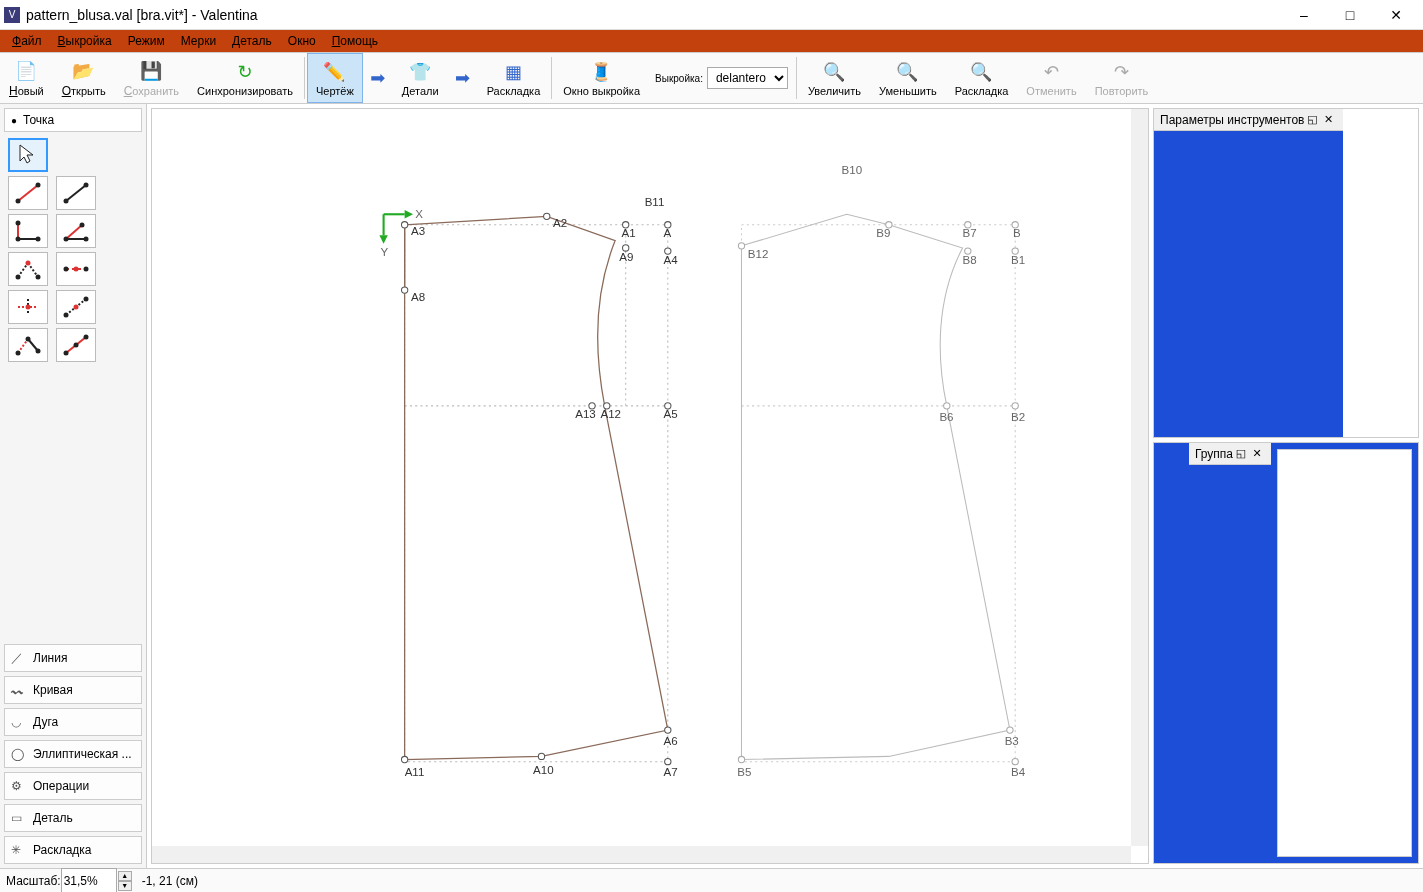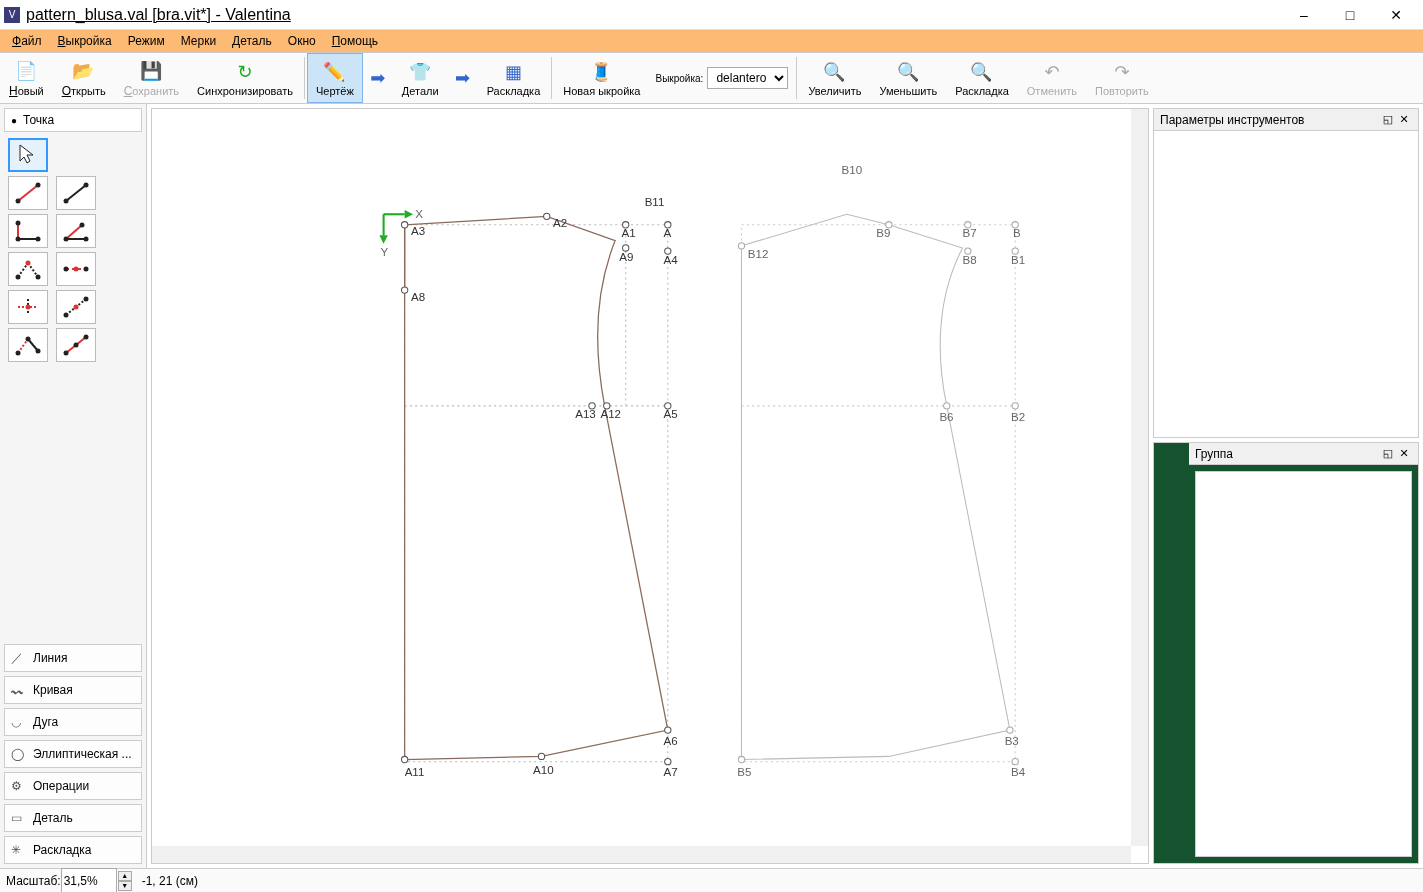--- a/index.html
+++ b/index.html
@@ -1,26 +1,26 @@
 <!DOCTYPE html>
 <html><head>
 <meta charset="utf-8">
 <style>
 * { box-sizing: border-box; margin: 0; padding: 0; font-family: "Segoe UI", Tahoma, sans-serif; font-size: 12px; }
 body { background: #fff; color: #000; width: 1423px; height: 892px; overflow: hidden; display: flex; flex-direction: column; }
 
 
 .titlebar { height: 30px; background: #fff; display: flex; align-items: center; padding: 0 4px; border-bottom: 1px solid #ddd; }
 .titlebar .app-icon { width: 16px; height: 16px; background: #3b3b7a; color: #fff; display: flex; align-items: center; justify-content: center; font-size: 10px; margin-right: 6px; }
-.titlebar .title { flex: 1; font-size: 16px; text-decoration: underline; }
+.titlebar .title { flex: 1; font-size: 14px; }
 .titlebar .win-btns { display: flex; }
 .titlebar .win-btn { width: 46px; height: 30px; display: flex; align-items: center; justify-content: center; font-size: 14px; cursor: pointer; }
 
 
-.menubar { height: 22px; display: flex; align-items: center; padding: 0 4px; background: #fdba74; }
+.menubar { height: 22px; display: flex; align-items: center; padding: 0 4px; background: #c2410c; }
 .menubar .menu-item { padding: 2px 8px; cursor: pointer; }
 .menubar .menu-item u { text-decoration: underline; }
 
 
 .toolbar { height: 52px; display: flex; align-items: stretch; border-top: 1px solid #ccc; border-bottom: 1px solid #ccc; background: #fafafa; }
 .tb-btn { display: flex; flex-direction: column; align-items: center; justify-content: center; padding: 2px 8px; min-width: 50px; cursor: pointer; border: 1px solid transparent; }
 .tb-btn.active { background: #cce4f7; border: 1px solid #7eb4ea; }
 .tb-btn.disabled { color: #aaa; cursor: default; }
 .tb-btn .ico { width: 24px; height: 24px; display: flex; align-items: center; justify-content: center; font-size: 18px; }
 .tb-btn .lbl { font-size: 11px; margin-top: 1px; }
@@ -46,21 +46,21 @@
 .cat-btn .ci { width: 16px; display: inline-block; margin-right: 6px; color: #555; }
 
 
 .canvas-wrap { flex: 1; position: relative; background: #fff; margin: 4px; border: 1px solid #ccc; }
 .canvas-wrap .scroll-v { position: absolute; right: 0; top: 0; bottom: 17px; width: 17px; background: #f0f0f0; }
 .canvas-wrap .scroll-h { position: absolute; left: 0; right: 17px; bottom: 0; height: 17px; background: #f0f0f0; }
 .canvas-svg { position: absolute; left: 0; top: 0; right: 17px; bottom: 17px; }
 
 
 .right-panels { width: 270px; display: flex; flex-direction: column; }
-.dock { border: 1px solid #ccc; margin: 4px 4px 0 0; background: #14532d; display: flex; flex-direction: column; }
+.dock { border: 1px solid #ccc; margin: 4px 4px 0 0; background: #1d4ed8; display: flex; flex-direction: row; }
 .dock-title { height: 22px; background: #f0f0f0; border-bottom: 1px solid #ccc; display: flex; align-items: center; padding: 0 6px; font-size: 12px; }
 .dock-title .t { flex: 1; }
 .dock-title .dbtn { width: 16px; height: 16px; display: flex; align-items: center; justify-content: center; cursor: pointer; font-size: 11px; }
 .dock-body { flex: 1; background: #fff; }
 .dock.params { height: 330px; }
 .dock.group { flex: 1; margin-bottom: 4px; padding-left: 35px; }
 .dock.group .dock-body { margin: 6px; border: 1px solid #ccc; }
 
 
 .statusbar { height: 24px; border-top: 1px solid #ccc; display: flex; align-items: center; padding: 0 6px; background: #fafafa; font-size: 12px; }
@@ -128,21 +128,21 @@
   <div class="tb-btn" style="min-width:20px;padding:2px 2px">
     <div class="ico" style="color:#36c">➡</div>
   </div>
   <div class="tb-btn">
     <div class="ico" style="color:#36c">▦</div>
     <div class="lbl">Раскладка</div>
   </div>
   <div class="tb-sep"></div>
   <div class="tb-btn">
     <div class="ico">🧵</div>
-    <div class="lbl">Новая ыкройка</div>
+    <div class="lbl">Окно выкройка</div>
   </div>
   <div class="tb-combo-wrap">
     <label>Выкройка:</label>
     <select class="tb-combo">
       <option>delantero</option>
     </select>
   </div>
   <div class="tb-sep"></div>
   <div class="tb-btn">
     <div class="ico" style="color:#36c">🔍</div>

